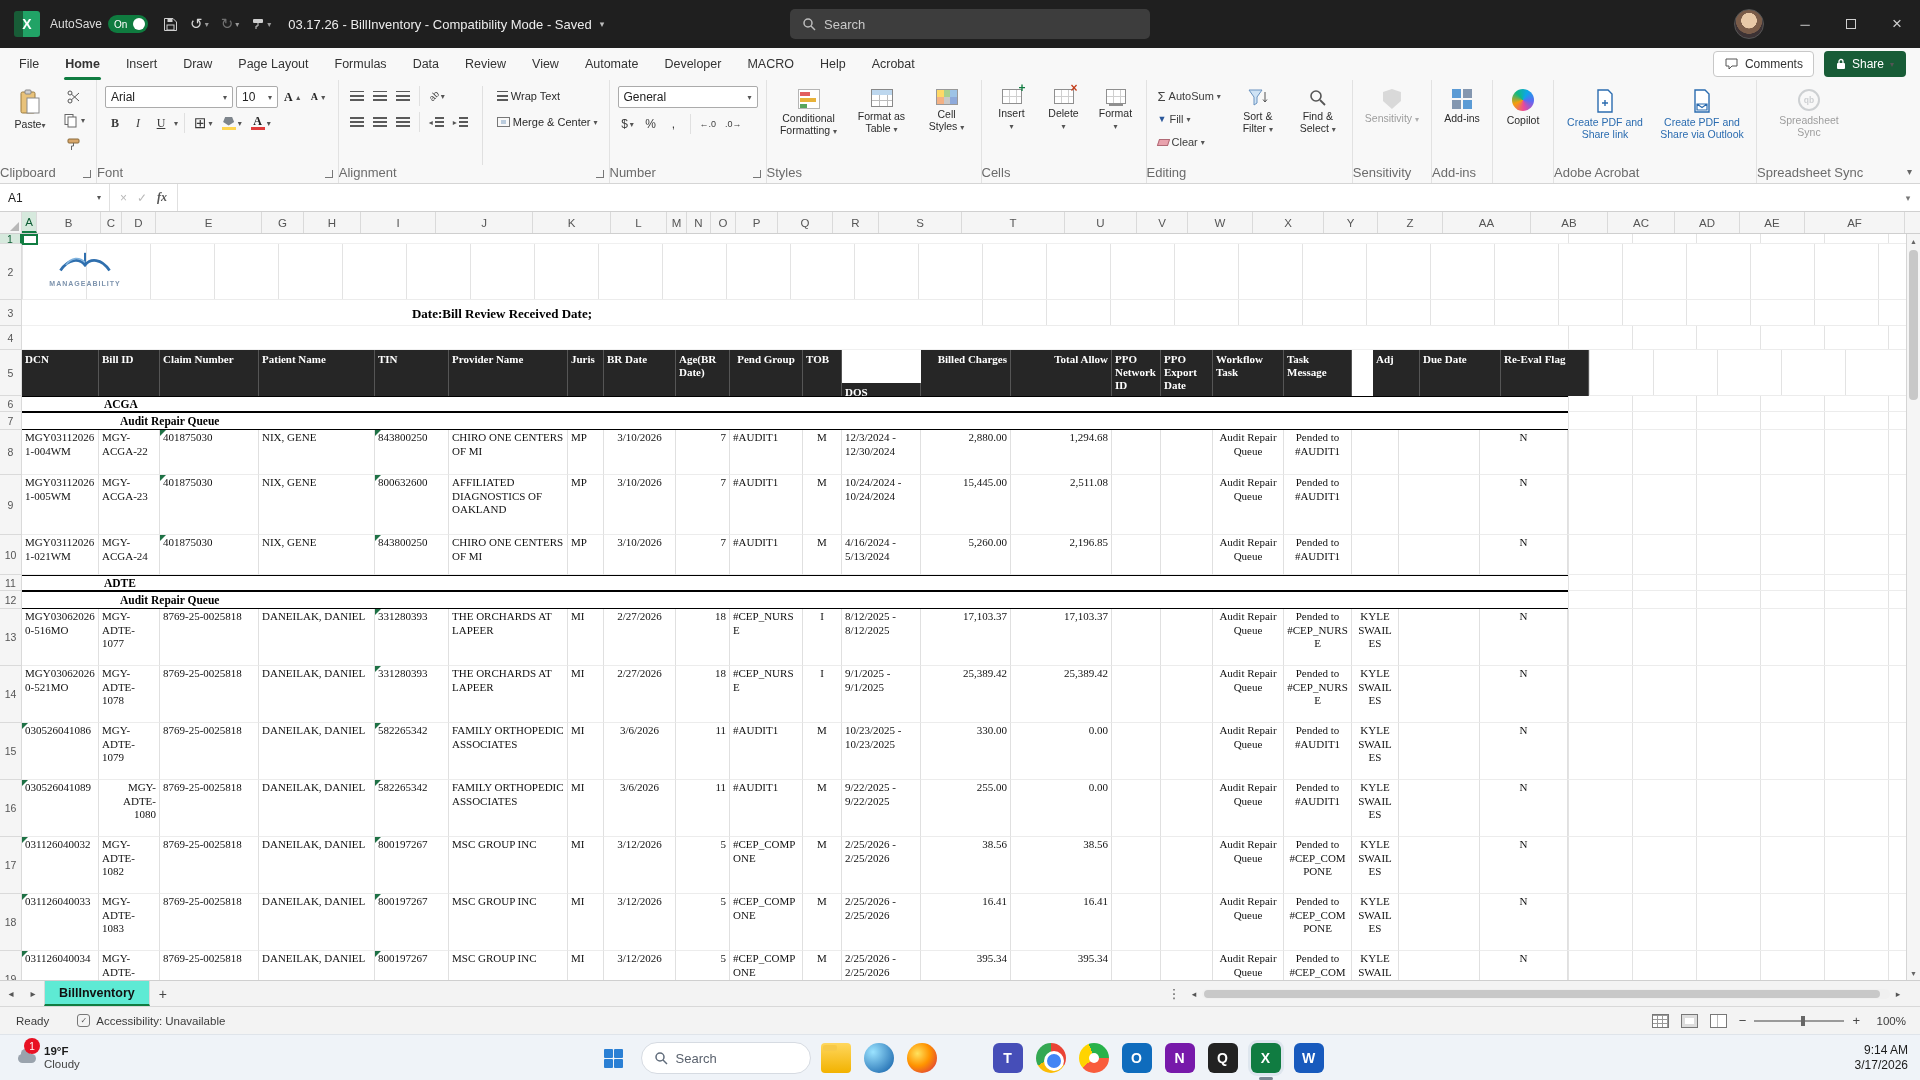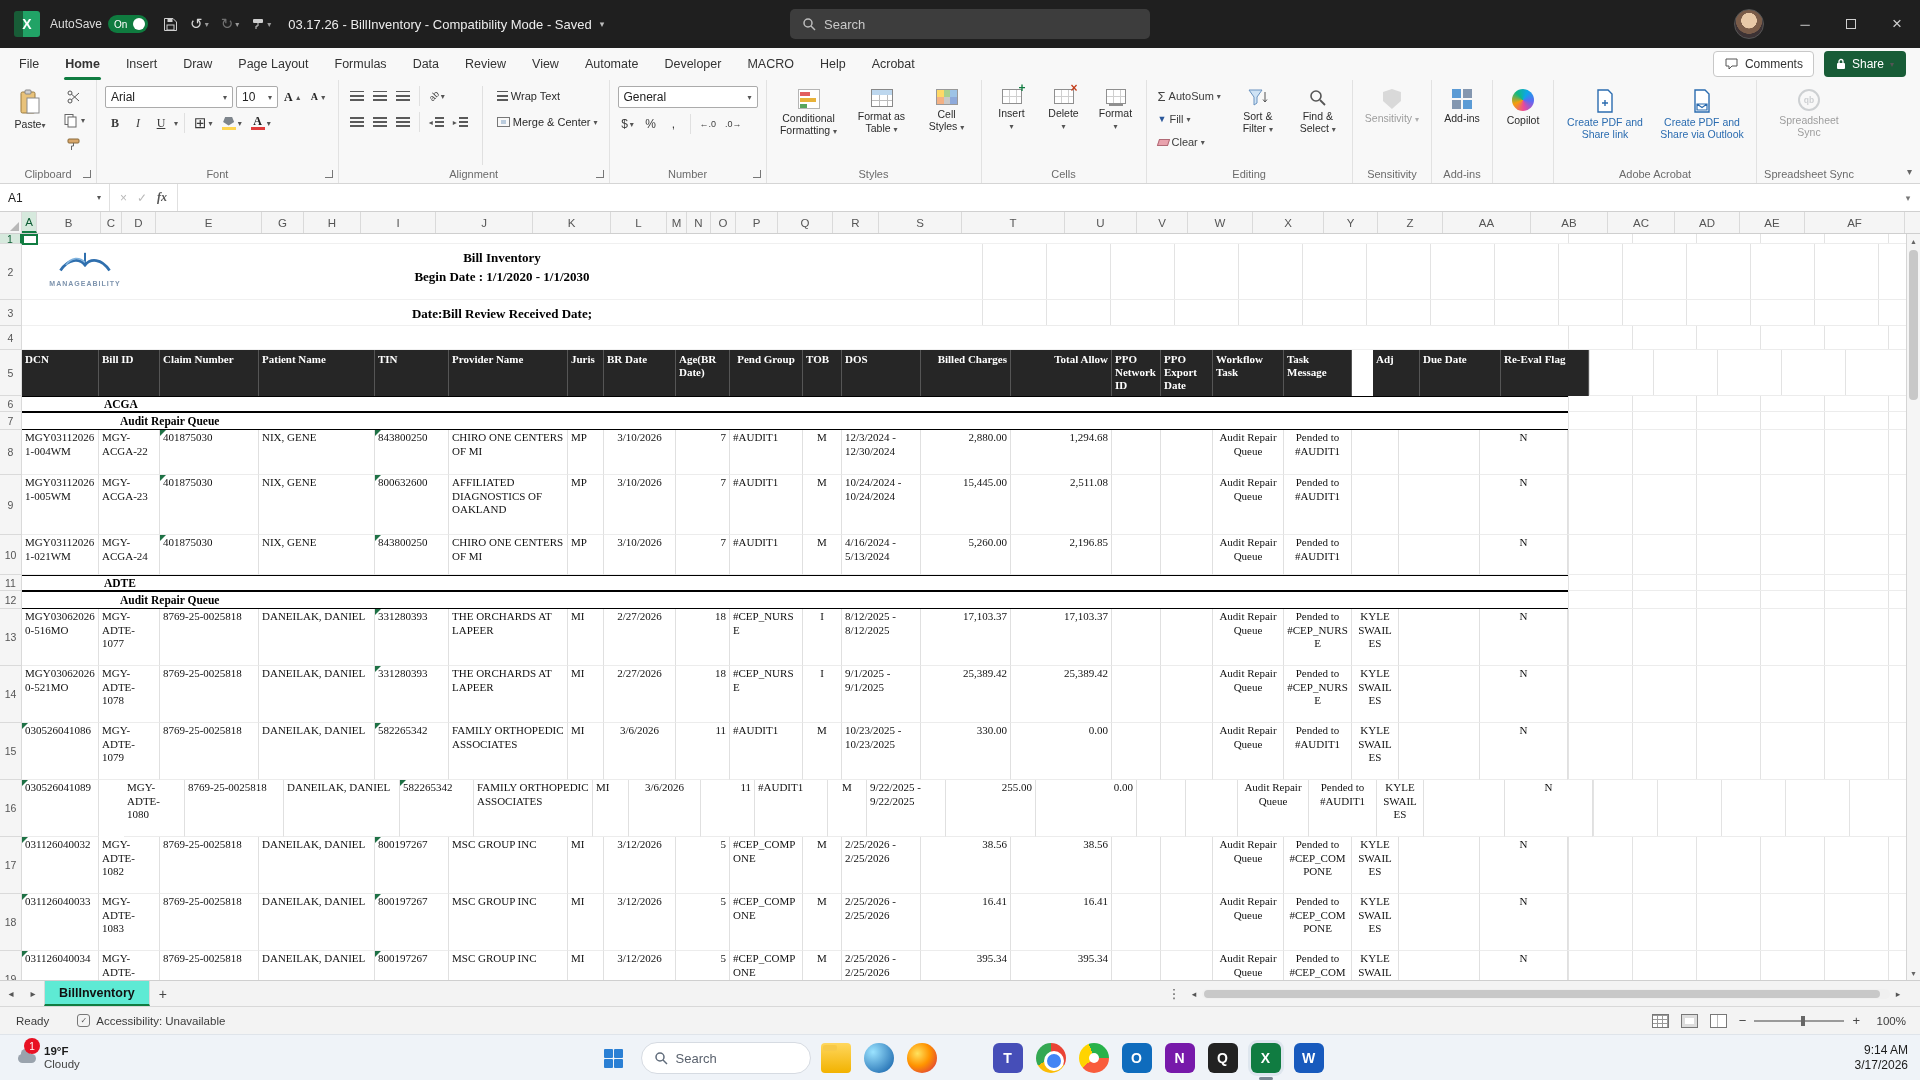--- a/index.html
+++ b/index.html
@@ -33,21 +33,21 @@
 .rtab.active::after{content:"";position:absolute;left:12px;right:12px;bottom:0;height:3px;border-radius:2px;background:#107c41}
 .tabs-right{margin-left:auto;display:flex;align-items:center;gap:10px;margin-right:14px}
 .comments-btn{display:flex;align-items:center;gap:6px;height:26px;padding:0 10px;border:1px solid #c8c8c8;border-radius:4px;background:#fff;font-size:12px;color:#333}
 .share-btn{display:flex;align-items:center;gap:6px;height:26px;padding:0 12px;border-radius:4px;background:#185c37;color:#fff;font-size:12px}
 .share-btn .dd{font-size:8px}
 
 
 #ribbon{position:absolute;left:0;top:80px;width:1920px;height:104px;background:#f8f8f8;border-bottom:1px solid #d5d5d5;display:flex;align-items:stretch}
 .grp{position:relative;border-right:1px solid #e2e2e2;padding:6px 8px 18px 8px;display:flex}
 .gb{display:flex;gap:8px;align-items:flex-start}
-.gl{position:absolute;bottom:3px;left:0;right:0;text-align:center;font-size:11px;color:#6b6b6b;white-space:nowrap}
+.gl{position:absolute;bottom:3px;left:0;right:0;text-align:left;font-size:13px;color:#6b6b6b;white-space:nowrap}
 .launcher{position:absolute;bottom:5px;right:5px;width:8px;height:8px;border-right:1px solid #777;border-bottom:1px solid #777}
 .bigbtn{display:flex;flex-direction:column;align-items:center;gap:3px;padding:3px 4px;border-radius:3px;min-width:44px}
 .bigbtn .blbl{font-size:10.5px;line-height:12px;color:#2b2b2b;text-align:center}
 .dd{font-size:8px;color:#555}
 .dim2{opacity:.45}
 .stackcol{display:flex;flex-direction:column;gap:4px;justify-content:flex-start}
 .sbtn{display:flex;align-items:center;justify-content:center;min-width:20px;height:20px;border-radius:3px;padding:0 3px;font-size:12px;color:#3c3c3c;gap:2px}
 .srow{display:flex;align-items:center;gap:3px}
 .combo{display:flex;align-items:center;justify-content:space-between;background:#fff;border:1px solid #ababab;border-radius:2px;height:22px;font-size:12px;padding:0 5px;color:#222}
 .vsep{width:1px;background:#e0e0e0;align-self:stretch;margin:0 3px}
@@ -614,24 +614,20 @@
 
   <div id="grid">
     <div>
         <div class="grow t-spacer" style="height: 10px;">
           <div class="rnum sel">1</div>
           <div class="spacecell"></div>
           <div class="gfill"></div>
         </div>
         <div class="grow t-title" style="height: 56px;">
           <div class="rnum">2</div>
-          <div class="titlecell">
-            <div>Bill Inventory</div>
-            <div>Begin Date : 1/1/2020 - 1/1/2030</div>
-          </div>
           <div class="gfill"></div>
         </div>
         <div class="grow t-title" style="height: 26px;">
           <div class="rnum">3</div>
           <div class="titlecell">
             <div>Date:Bill Review Received Date;</div>
           </div>
           <div class="gfill"></div>
         </div>
         <div class="grow t-spacer" style="height: 24px;">
@@ -645,21 +641,21 @@
           <div class="hcell" style="width: 61px; text-align: left;">Bill ID</div>
           <div class="hcell" style="width: 99px; text-align: left;">Claim Number</div>
           <div class="hcell" style="width: 116px; text-align: left;">Patient Name</div>
           <div class="hcell" style="width: 74px; text-align: left;">TIN</div>
           <div class="hcell" style="width: 119px; text-align: left;">Provider Name</div>
           <div class="hcell" style="width: 36px; text-align: left;">Juris</div>
           <div class="hcell" style="width: 72px; text-align: left;">BR Date</div>
           <div class="hcell" style="width: 54px; text-align: left;">Age(BR Date)</div>
           <div class="hcell" style="width: 73px; text-align: center;">Pend Group</div>
           <div class="hcell" style="width: 39px; text-align: left;">TOB</div>
-          <div class="hcell" style="width: 79px; text-align: left;">DOS</div>
+          <div class="hcell" style="width: 79px; text-align: left; margin-top: 33px;">DOS</div>
           <div class="hcell" style="width: 90px; text-align: right;">Billed Charges</div>
           <div class="hcell" style="width: 101px; text-align: right;">Total Allow</div>
           <div class="hcell" style="width: 49px; text-align: left;">PPO Network ID</div>
           <div class="hcell" style="width: 52px; text-align: left;">PPO Export Date</div>
           <div class="hcell" style="width: 71px; text-align: left;">Workflow Task</div>
           <div class="hcell" style="width: 68px; text-align: left;">Task Message</div>
           <div class="hcell" style="width: 47px; text-align: left; margin-left: 21px;">Adj</div>
           <div class="hcell" style="width: 81px; text-align: left;">Due Date</div>
           <div class="hcell" style="width: 88px; text-align: left;">Re-Eval Flag</div>
           <div class="gfill"></div>
@@ -830,21 +826,21 @@
           <div class="dcell" style="width: 71px; text-align: center;">Audit Repair Queue</div>
           <div class="dcell" style="width: 68px; text-align: center;">Pended to #AUDIT1</div>
           <div class="dcell" style="width: 47px; text-align: center;">KYLE SWAILES</div>
           <div class="dcell" style="width: 81px; text-align: left;"></div>
           <div class="dcell" style="width: 88px; text-align: center;">N</div>
           <div class="gfill"></div>
         </div>
         <div class="grow t-data" style="height: 57px;">
           <div class="rnum">16</div>
           <div class="dcell flag" style="width: 77px; text-align: left;">030526041089</div>
-          <div class="dcell" style="width: 61px; text-align: left; margin-left: 25px;">MGY-ADTE-1080</div>
+          <div class="dcell" style="width: 61px; text-align: right;">MGY-ADTE-1080</div>
           <div class="dcell" style="width: 99px; text-align: left;">8769-25-0025818</div>
           <div class="dcell" style="width: 116px; text-align: left;">DANEILAK, DANIEL</div>
           <div class="dcell flag" style="width: 74px; text-align: left;">582265342</div>
           <div class="dcell" style="width: 119px; text-align: left;">FAMILY ORTHOPEDIC ASSOCIATES</div>
           <div class="dcell" style="width: 36px; text-align: left;">MI</div>
           <div class="dcell" style="width: 72px; text-align: center;">3/6/2026</div>
           <div class="dcell" style="width: 54px; text-align: right;">11</div>
           <div class="dcell" style="width: 73px; text-align: left;">#AUDIT1</div>
           <div class="dcell" style="width: 39px; text-align: center;">M</div>
           <div class="dcell" style="width: 79px; text-align: left;">9/22/2025 - 9/22/2025</div>

